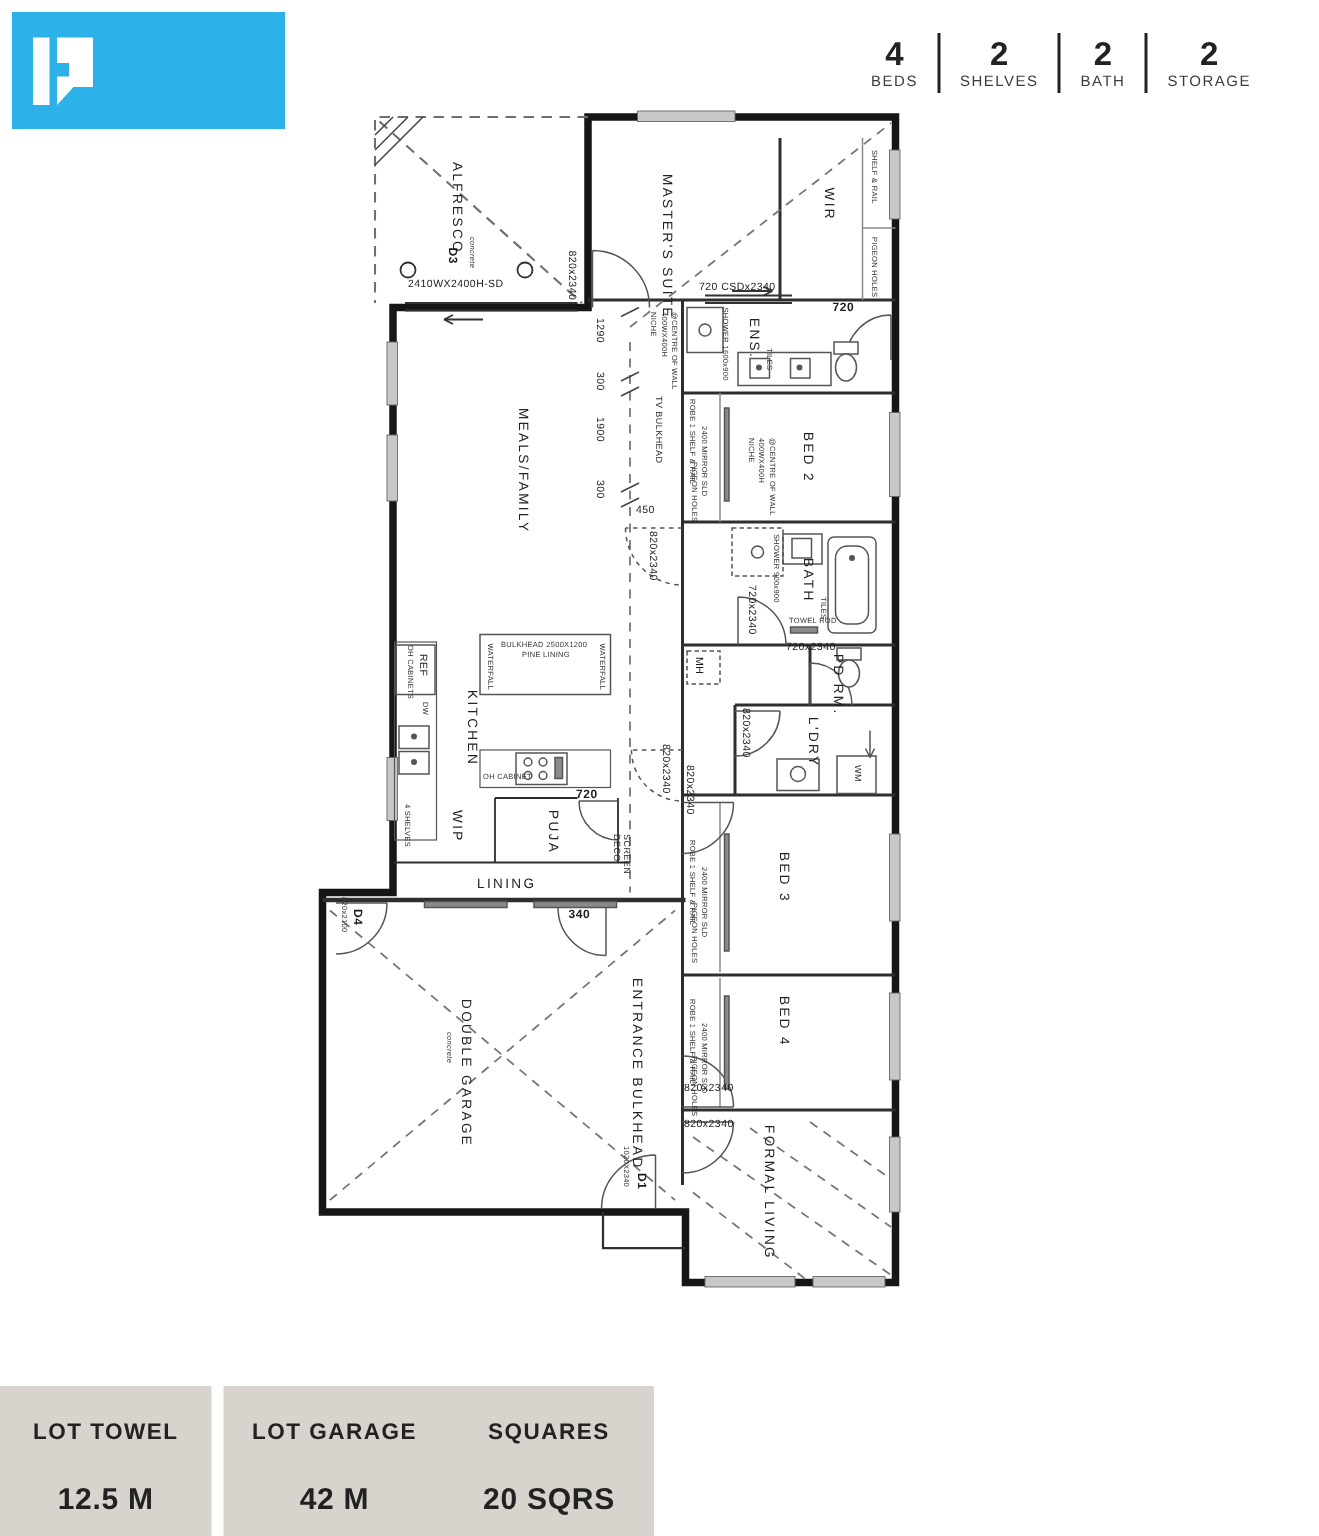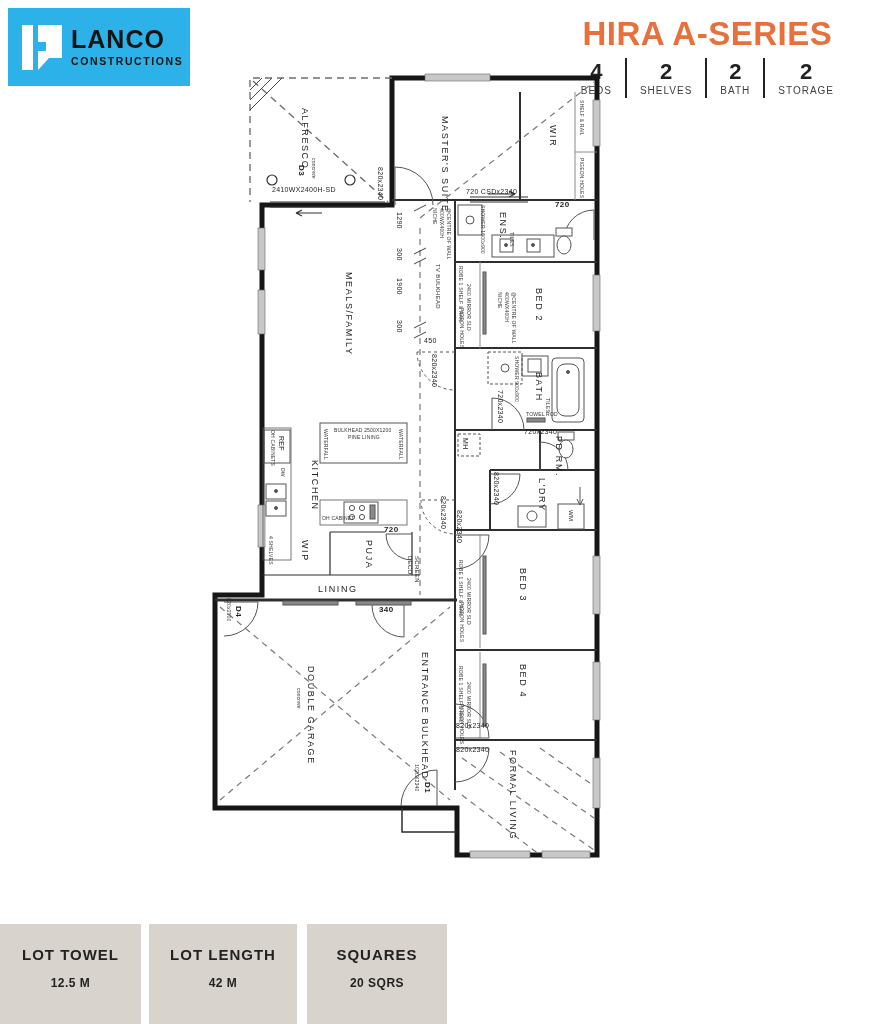--- a/index.html
+++ b/index.html
@@ -18,49 +18,44 @@
   .page-title{font-size:33px;font-weight:bold;color:#e7703c;letter-spacing:.5px;margin:0;line-height:1.1;}
   .stats{display:flex;justify-content:center;margin-top:6px;}
   .stat{padding:2px 13px;text-align:center;}
   .stat + .stat{border-left:2px solid #222;}
   .stat-value{font-size:22px;font-weight:600;color:#222;line-height:1.05;}
   .stat-label{font-size:10px;color:#3d3d3d;letter-spacing:1px;margin-top:2px;text-align:center;}
 
   
   .info-box{position:absolute;top:924px;height:100px;background:#d8d4cd;text-align:center;}
   .info-label{font-size:15px;font-weight:bold;color:#222;letter-spacing:1px;margin-top:22px;}
-  .info-value{font-size:12px;font-weight:bold;color:#222;letter-spacing:.5px;margin-top:13px;}
+  .info-value{font-size:20px;font-weight:bold;color:#222;letter-spacing:.5px;margin-top:26px;}
 
   
   .lbl{position:absolute;color:#1c1c1c;white-space:nowrap;line-height:1;}
   .v{writing-mode:vertical-rl;}
   .room{font-size:9px;letter-spacing:1.6px;color:#222;}
   .s8{font-size:8px;font-weight:bold;letter-spacing:.4px;}
   .s7{font-size:7px;letter-spacing:.3px;}
   .t6{font-size:6px;letter-spacing:.3px;color:#2a2a2a;}
   .t5{font-size:5px;letter-spacing:.2px;color:#333;}
   .it{font-style:italic;}
   svg.plan{position:absolute;left:0;top:0;}
 </style>
 </head>
 <body>
 
 <div class="logo">
   <svg class="logo-mark" viewBox="0 0 42 47">
     <rect x="1" y="1" width="11" height="45" fill="#ffffff"></rect>
     <path d="M17,1 H41 V34 H28 L17,46 V27 H25 V18 H17 Z" fill="#ffffff"></path>
   </svg>
-  <div class="logo-text">
-    <div class="logo-name">LANCO</div>
-    <div class="logo-tag">CONSTRUCTIONS</div>
-  </div>
 </div>
 
 <div class="title-block">
-  <h1 class="page-title">HIRA A-SERIES</h1>
   <div class="stats">
     <div class="stat">
       <div class="stat-value">4</div>
       <div class="stat-label">BEDS</div>
     </div>
     <div class="stat">
       <div class="stat-value">2</div>
       <div class="stat-label">SHELVES</div>
     </div>
     <div class="stat">
@@ -297,19 +292,19 @@
 <div class="lbl v s7" style="left:396px;top:248px">300</div>
 <div class="lbl v s7" style="left:396px;top:278px">1900</div>
 <div class="lbl v s7" style="left:396px;top:320px">300</div>
 <div class="lbl s7" style="left:424px;top:337px">450</div>
 
 <div class="info-box" style="left:0;width:141px">
   <div class="info-label">LOT TOWEL</div>
   <div class="info-value">12.5 M</div>
 </div>
 <div class="info-box" style="left:149px;width:148px">
-  <div class="info-label">LOT LENGTH</div>
+  <div class="info-label">LOT GARAGE</div>
   <div class="info-value">42 M</div>
 </div>
-<div class="info-box" style="left:307px;width:140px">
+<div class="info-box" style="left:296px;width:140px">
   <div class="info-label">SQUARES</div>
   <div class="info-value">20 SQRS</div>
 </div>
 
 </body></html>

